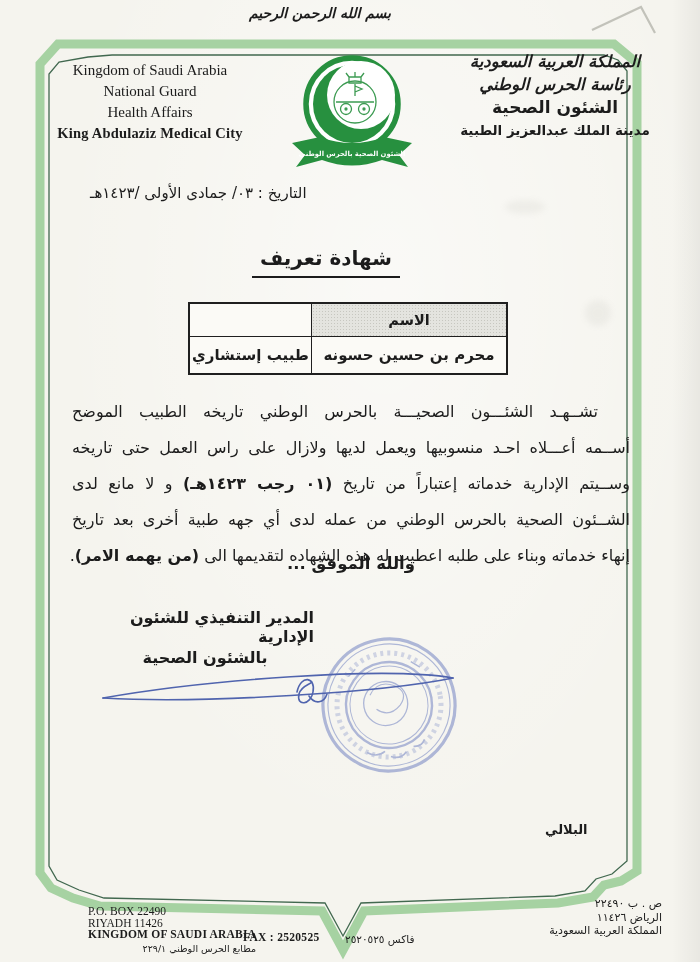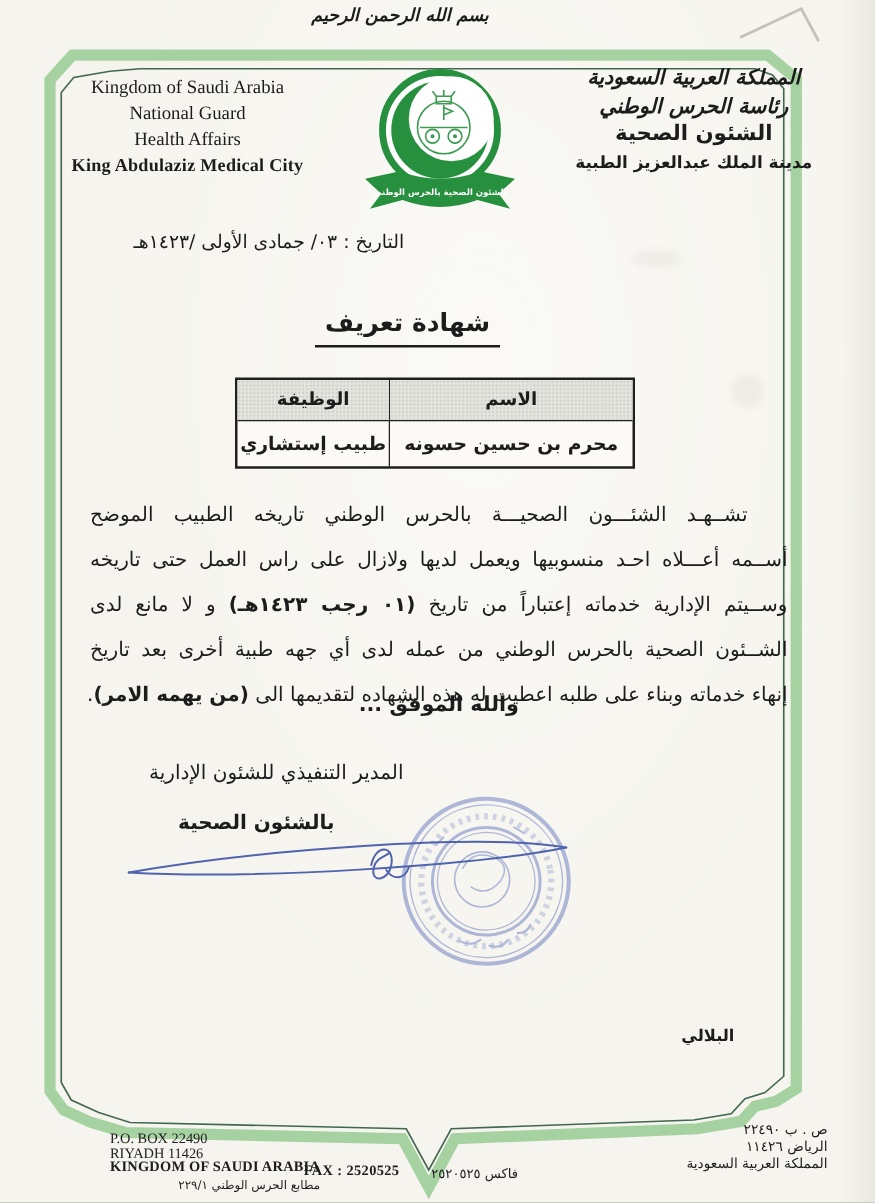--- a/index.html
+++ b/index.html
@@ -18,21 +18,21 @@
   .en-header{left:52px;top:60px;width:196px;text-align:center;
     font-family:"Liberation Serif",serif;font-size:15px;line-height:21px;}
   .en-header .bold-line{font-weight:bold;font-size:14.5px;letter-spacing:.2px;}
   .ar-header{left:452px;top:50px;width:206px;text-align:center;direction:rtl;line-height:23px;}
   .ar-cal{font-size:16.5px;font-style:italic;font-weight:600;}
   .ar-b1{font-size:17px;font-weight:bold;letter-spacing:1px;}
   .ar-b2{font-size:13.5px;font-weight:bold;}
   .bismillah{left:210px;top:5px;width:220px;text-align:center;direction:rtl;
     font-size:14px;font-weight:600;font-style:italic;letter-spacing:1px;}
   
-  .date-line{left:90px;top:184px;direction:rtl;width:250px;text-align:center;font-size:15px;}
+  .date-line{left:90px;top:184px;direction:rtl;width:250px;text-align:left;font-size:15px;}
   
   .doc-title{left:252px;top:246px;width:186px;text-align:left;font-size:20px;font-weight:bold;}
   .doc-title .tspan{display:inline-block;border-bottom:2.5px solid #1c1c1c;padding:0 8px 6px 8px;}
   
   .doc-table{left:188px;top:302px;width:316px;border:2px solid #1f1f1f;direction:rtl;background:#fbfaf6;}
   .doc-tr{display:flex;}
   .doc-cell{display:flex;align-items:center;justify-content:center;font-weight:bold;}
   .cell-name{flex:0 0 194px;border-left:1.5px solid #1f1f1f;}
   .cell-job{flex:1;}
   .doc-th{height:32px;font-size:14.5px;
@@ -41,21 +41,21 @@
     background-size:3px 3px;}
   .doc-td{height:36px;font-size:15px;border-top:1.5px solid #1f1f1f;}
   
   .doc-body{left:72px;top:394px;width:558px;direction:rtl;font-size:16px;line-height:36px;}
   .body-line{text-align:justify;text-align-last:justify;white-space:nowrap;}
   .body-line.first{padding-right:32px;}
   .body-line b{font-weight:bold;}
   .closing{left:72px;top:554px;width:558px;text-align:center;direction:rtl;
     font-size:16.5px;font-weight:bold;}
   
-  .sig-title1{left:116px;top:608px;width:210px;text-align:center;direction:rtl;font-size:16px;font-weight:normal;}
+  .sig-title1{left:104px;top:608px;width:210px;direction:rtl;font-size:16px;font-weight:bold;}
   .sig-title2{left:110px;top:648px;width:190px;text-align:center;direction:rtl;font-size:16px;font-weight:bold;}
   .sig-name{left:112px;top:708px;width:190px;text-align:center;direction:rtl;font-size:16px;font-weight:bold;}
   .annotation{left:545px;top:822px;direction:rtl;font-size:13px;font-weight:bold;}
   
   .footer-left{left:88px;top:906px;font-family:"Liberation Serif",serif;font-size:11.5px;line-height:11.5px;}
   .footer-left .fl-b{font-weight:bold;letter-spacing:.2px;}
   .footer-left .fl-ar{direction:rtl;font-family:"DejaVu Sans",sans-serif;font-size:9.5px;margin-top:2px;text-align:right;}
   .fax-en{left:243px;top:931px;font-family:"Liberation Serif",serif;font-size:11.5px;font-weight:bold;letter-spacing:.3px;}
   .fax-ar{left:345px;top:933px;direction:rtl;font-size:10.5px;}
   .footer-right{left:540px;top:897px;width:122px;direction:rtl;text-align:right;font-size:11px;line-height:13.5px;}
@@ -108,21 +108,20 @@
 
   <div class="abs date-line">التاريخ : ٠٣/ جمادى الأولى /١٤٢٣هـ</div>
 
   <div class="abs doc-title">
     <span class="tspan">شهادة تعريف</span>
   </div>
 
   <div class="abs doc-table">
     <div class="doc-tr">
       <div class="doc-cell doc-th cell-name">الاسم</div>
-      <div class="doc-cell doc-th cell-job">الوظيفة</div>
     </div>
     <div class="doc-tr">
       <div class="doc-cell doc-td cell-name">محرم بن حسين حسونه</div>
       <div class="doc-cell doc-td cell-job">طبيب إستشاري</div>
     </div>
   </div>
 
   <div class="abs doc-body">
     <div class="body-line first">تشــهـد الشئـــون الصحيـــة بالحرس الوطني تاريخه الطبيب الموضح</div>
     <div class="body-line">أســمه أعـــلاه احـد منسوبيها ويعمل لديها ولازال على راس العمل حتى تاريخه</div>

